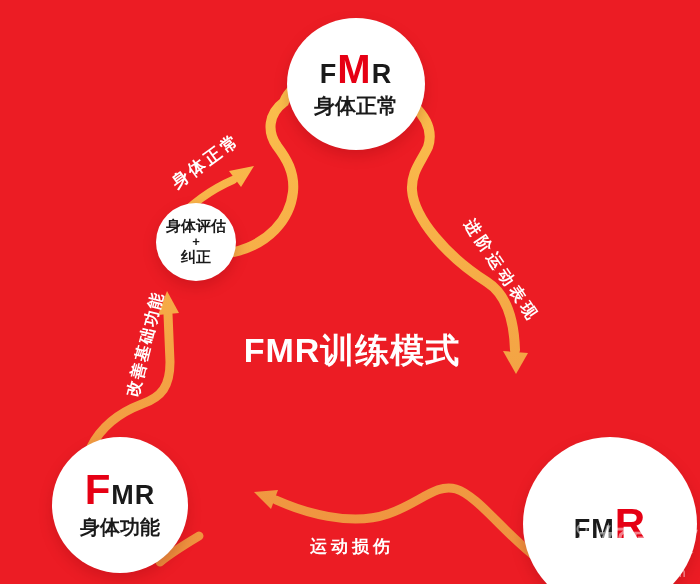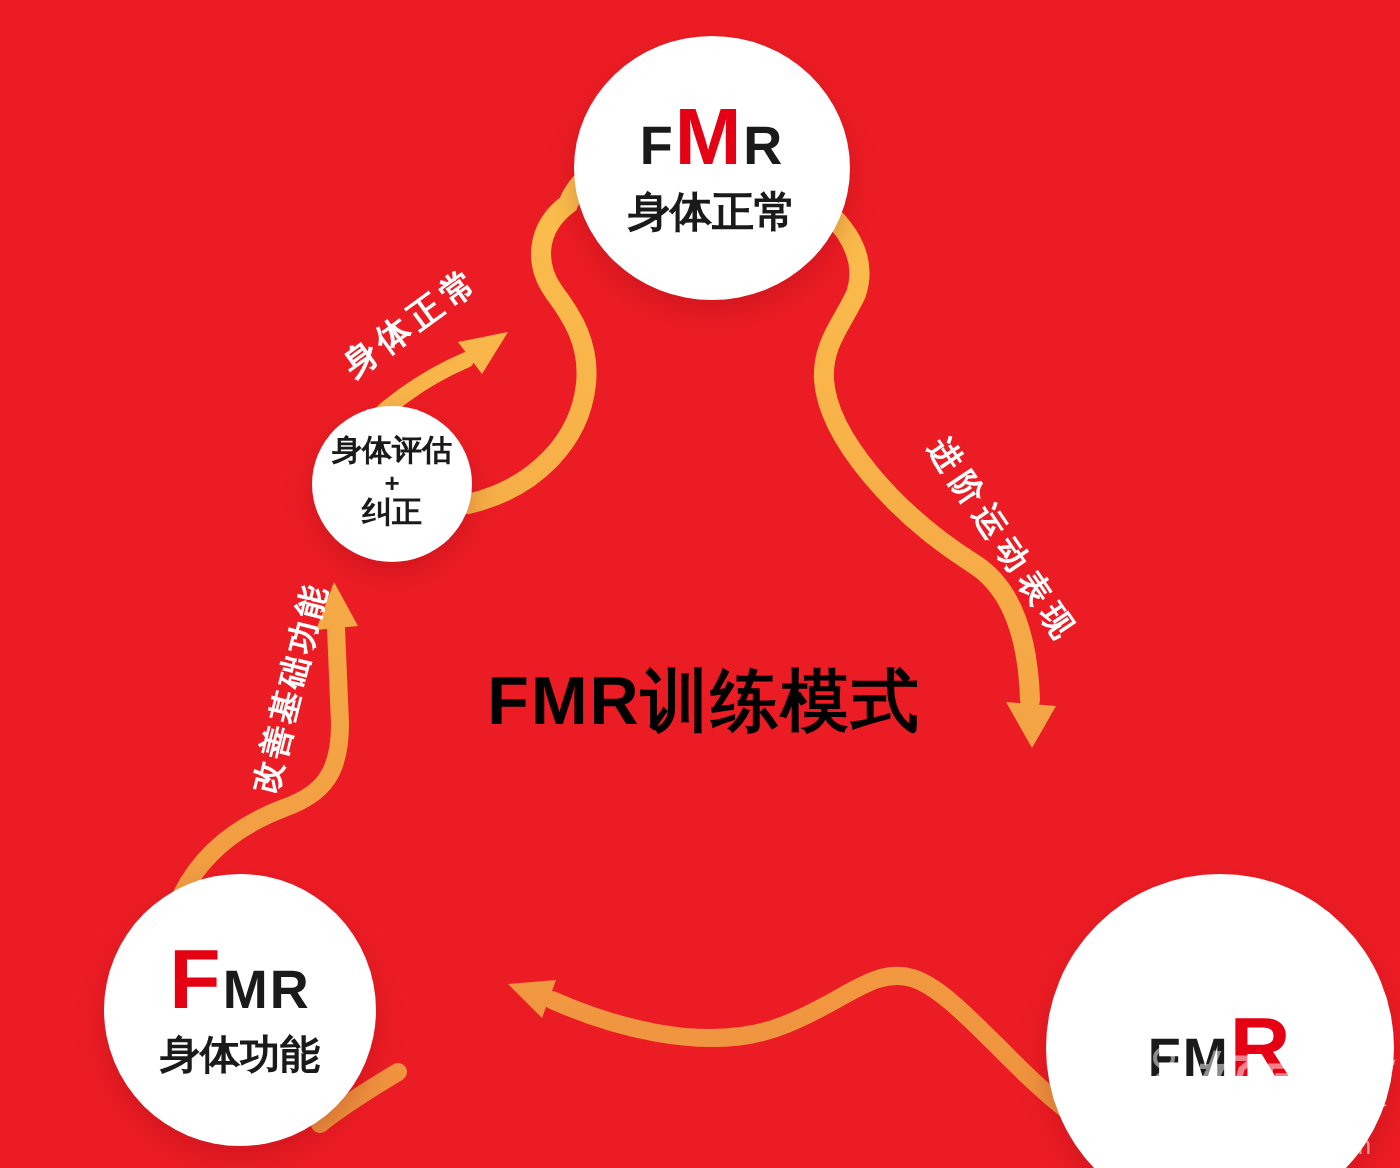--- a/index.html
+++ b/index.html
@@ -23,21 +23,21 @@
   .fmr .sm{font-size:27px;}
   .fmr .lg{font-size:42px;}
   .c-top .fmr .lg{font-size:40px;}
   .accent{color:#E60014;}
   .node-label{font-weight:bold;font-size:21px;margin-top:3px;white-space:nowrap;}
   .c-func .node-label{font-size:20px;}
   .assess-text{font-weight:bold;font-size:15px;line-height:1.12;text-align:center;}
   .assess-text .plus{font-size:13px;}
   .center-title{
     position:absolute;left:352px;top:351px;transform:translate(-50%,-50%);
-    color:#000000;font-weight:bold;font-size:34px;letter-spacing:1px;
+    color:#ffffff;font-weight:bold;font-size:34px;letter-spacing:1px;
     white-space:nowrap;z-index:2;
   }
   .arrow-label{
     position:absolute;color:#fff;font-weight:bold;white-space:nowrap;z-index:2;
     transform:translate(-50%,-50%) rotate(var(--rot,0deg));
   }
   #lbl-normal{left:206px;top:161px;--rot:-36deg;font-size:17px;letter-spacing:3px;}
   #lbl-advance{left:501px;top:271px;--rot:56deg;font-size:16px;letter-spacing:4px;}
   #lbl-injury{left:352px;top:546px;font-size:17px;letter-spacing:4px;}
   #lbl-improve{left:146px;top:344px;--rot:-76deg;font-size:16px;letter-spacing:2px;}
@@ -117,20 +117,21 @@
       <span class="sm">F</span>
         <span class="sm">M</span>
         <span class="lg accent">R</span>
     </div>
   </div>
 
   <div class="center-title">FMR训练模式</div>
 
   <div class="arrow-label" id="lbl-normal">身体正常</div>
   <div class="arrow-label" id="lbl-advance">进阶运动表现</div>
+  <div class="arrow-label" id="lbl-injury">运动损伤</div>
   <div class="arrow-label" id="lbl-improve">改善基础功能</div>
 
   <div class="watermark">
     <div class="wm-row">
       <svg width="24" height="32" viewBox="0 0 24 32">
         <circle cx="13" cy="6" r="4.5" fill="none" stroke="rgba(255,255,255,0.5)" stroke-width="2"></circle>
         <path d="M 16 12 C 8 14 6 20 9 24 C 12 28 10 30 5 31 M 16 12 C 19 18 16 24 12 31" fill="none" stroke="rgba(255,255,255,0.5)" stroke-width="2" stroke-linecap="round"></path>
       </svg>
       <span class="wm-brand">好学校</span>
     </div>

